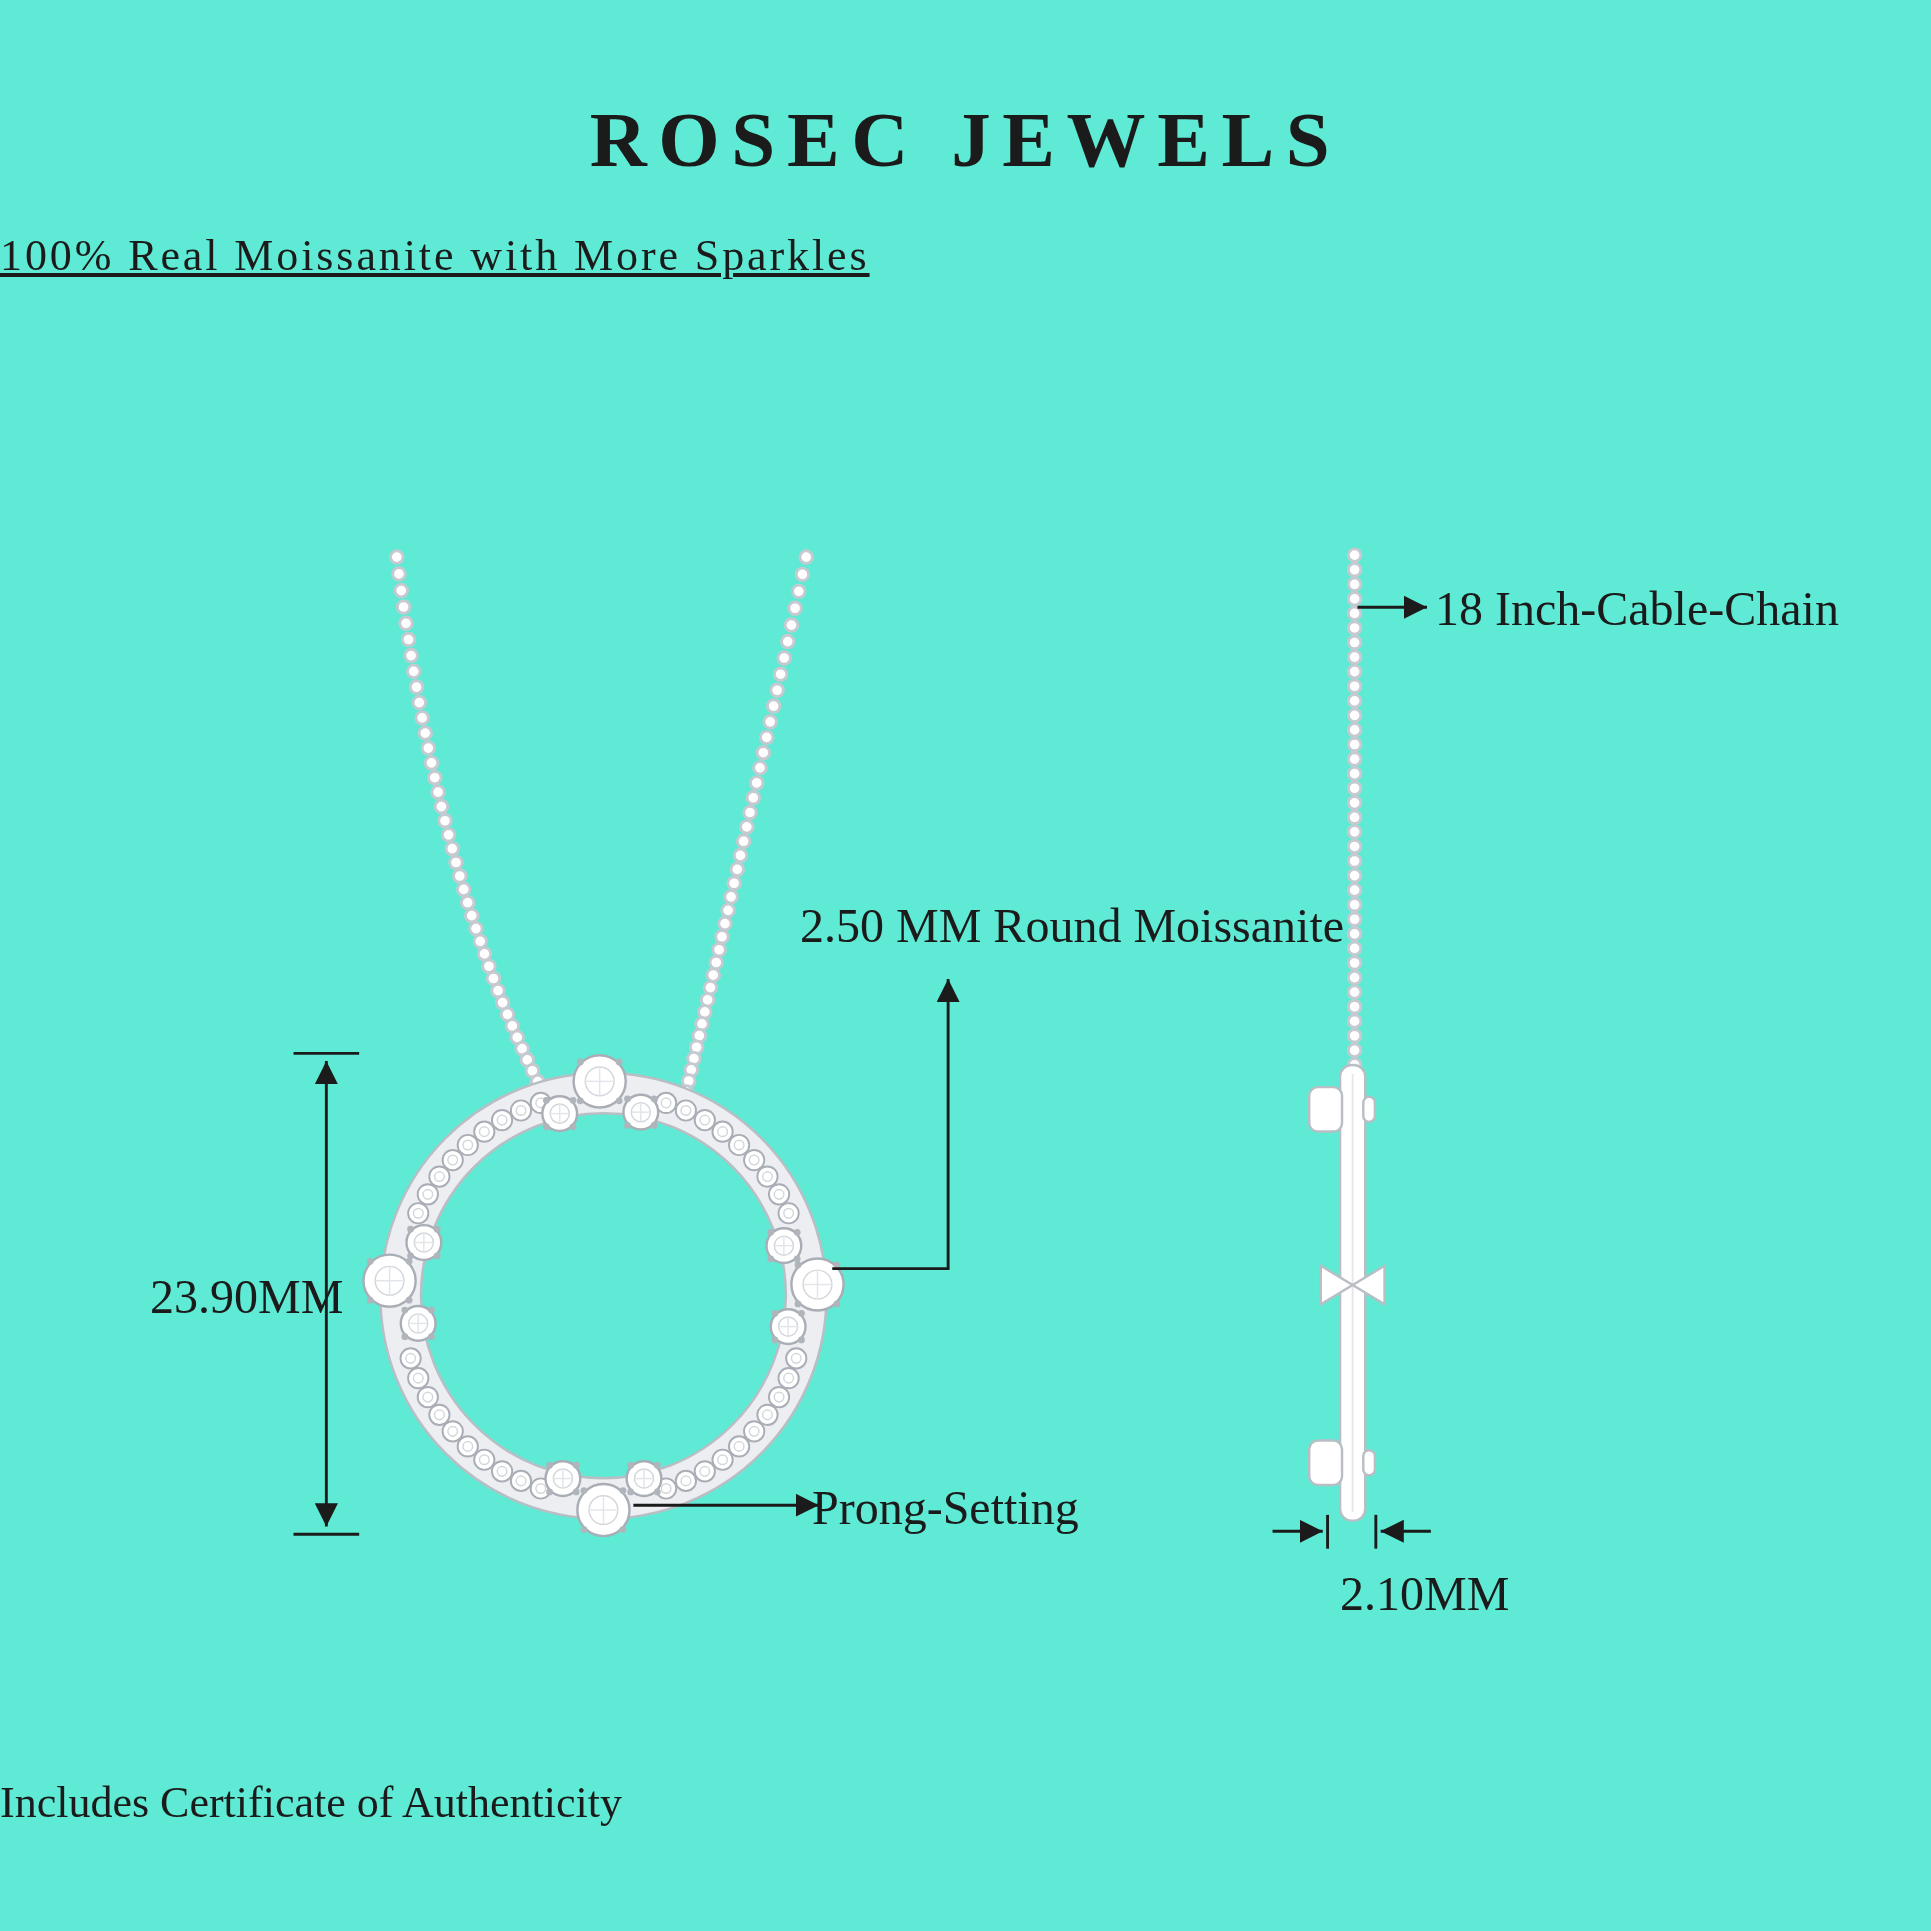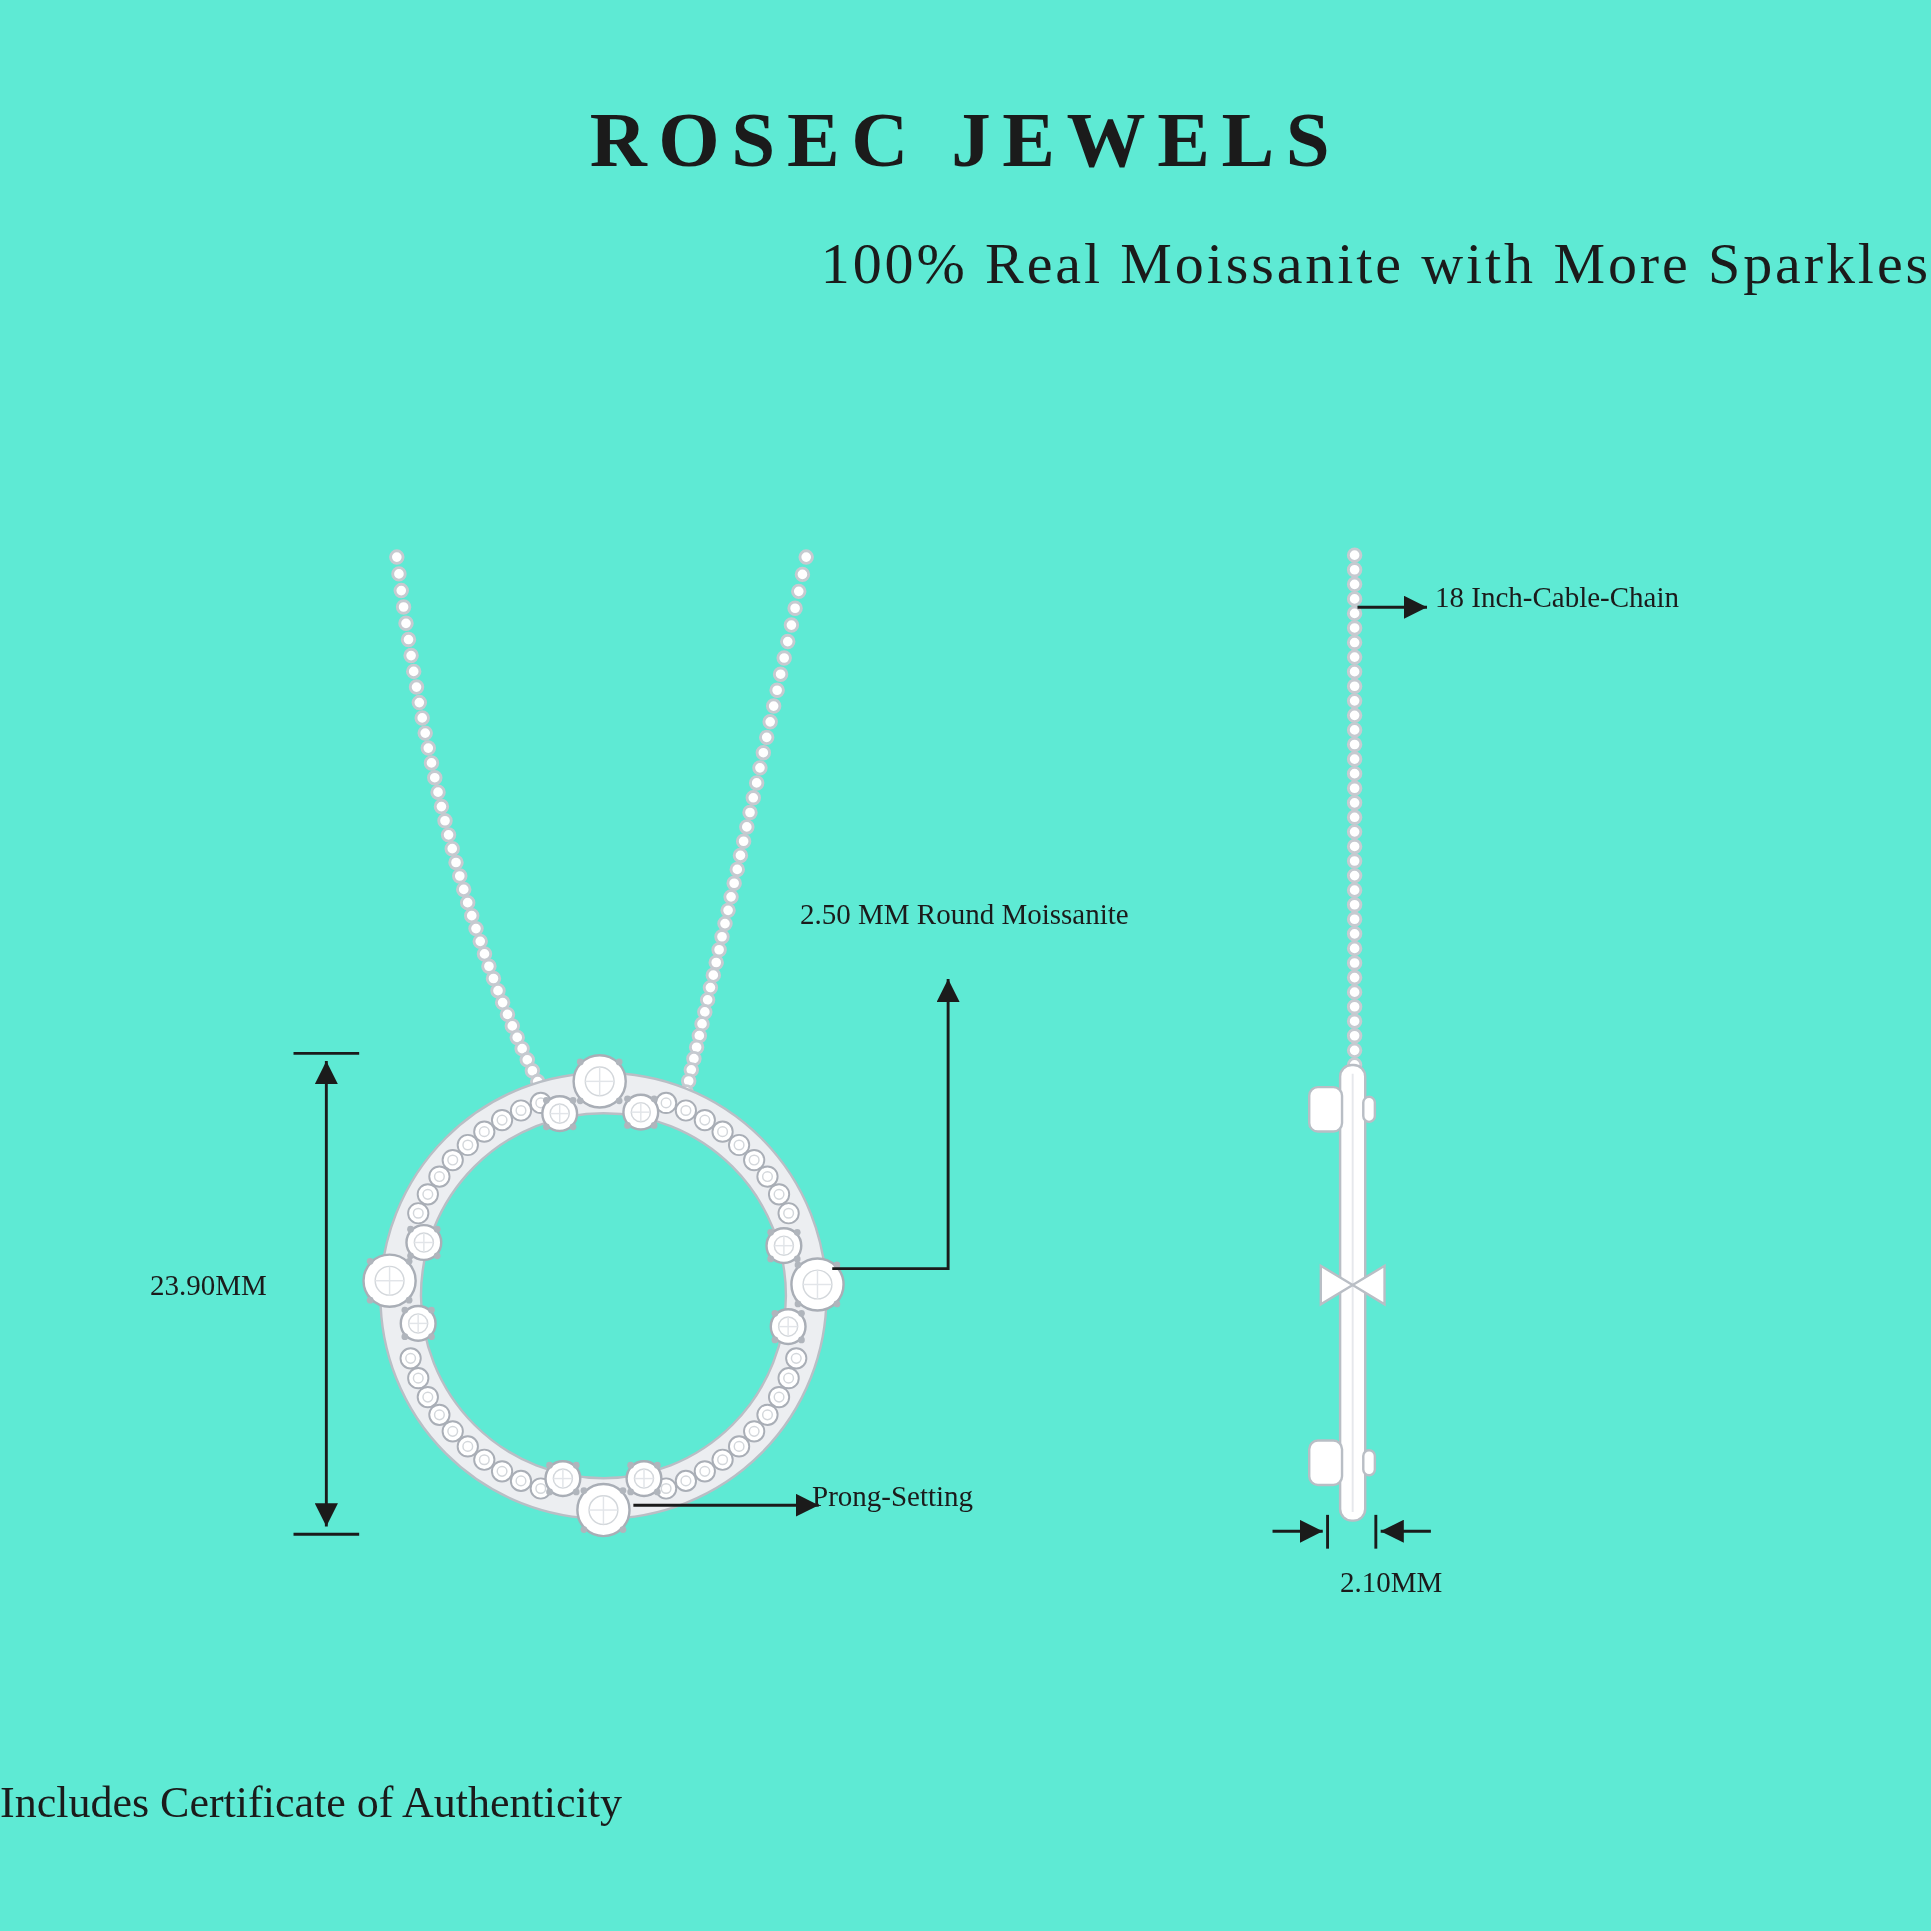--- a/index.html
+++ b/index.html
@@ -12,24 +12,25 @@
   .canvas{position:relative;width:1931px;height:1931px;overflow:hidden;background:#5eead4}
   svg.art{position:absolute;left:0;top:0;width:1931px;height:1931px}
 
   .title{
     position:absolute;top:95px;left:0;width:100%;
     text-align:center;font-size:79px;font-weight:700;letter-spacing:11.6px;
     white-space:nowrap;
   }
   .tagline{
     position:absolute;top:230px;left:0;width:100%;
-    text-align:right;font-size:58px;font-weight:400;letter-spacing:2.9px;
+    text-align:left;font-size:44px;font-weight:400;letter-spacing:2.9px;
     white-space:nowrap;
+    text-decoration:underline;
   }
-  .label{position:absolute;font-size:29px;line-height:1.25;white-space:nowrap}
+  .label{position:absolute;font-size:48px;line-height:1.25;white-space:nowrap}
   .lbl-chain{left:1435px;top:579px}
   .lbl-stone{left:800px;top:896px}
   .lbl-height{left:150px;top:1267px}
   .lbl-prong{left:812px;top:1478px}
   .lbl-thickness{left:1340px;top:1564px}
   .footer{
     position:absolute;top:1777px;left:0;width:100%;
     font-size:44px;white-space:nowrap;
   }
 </style>

